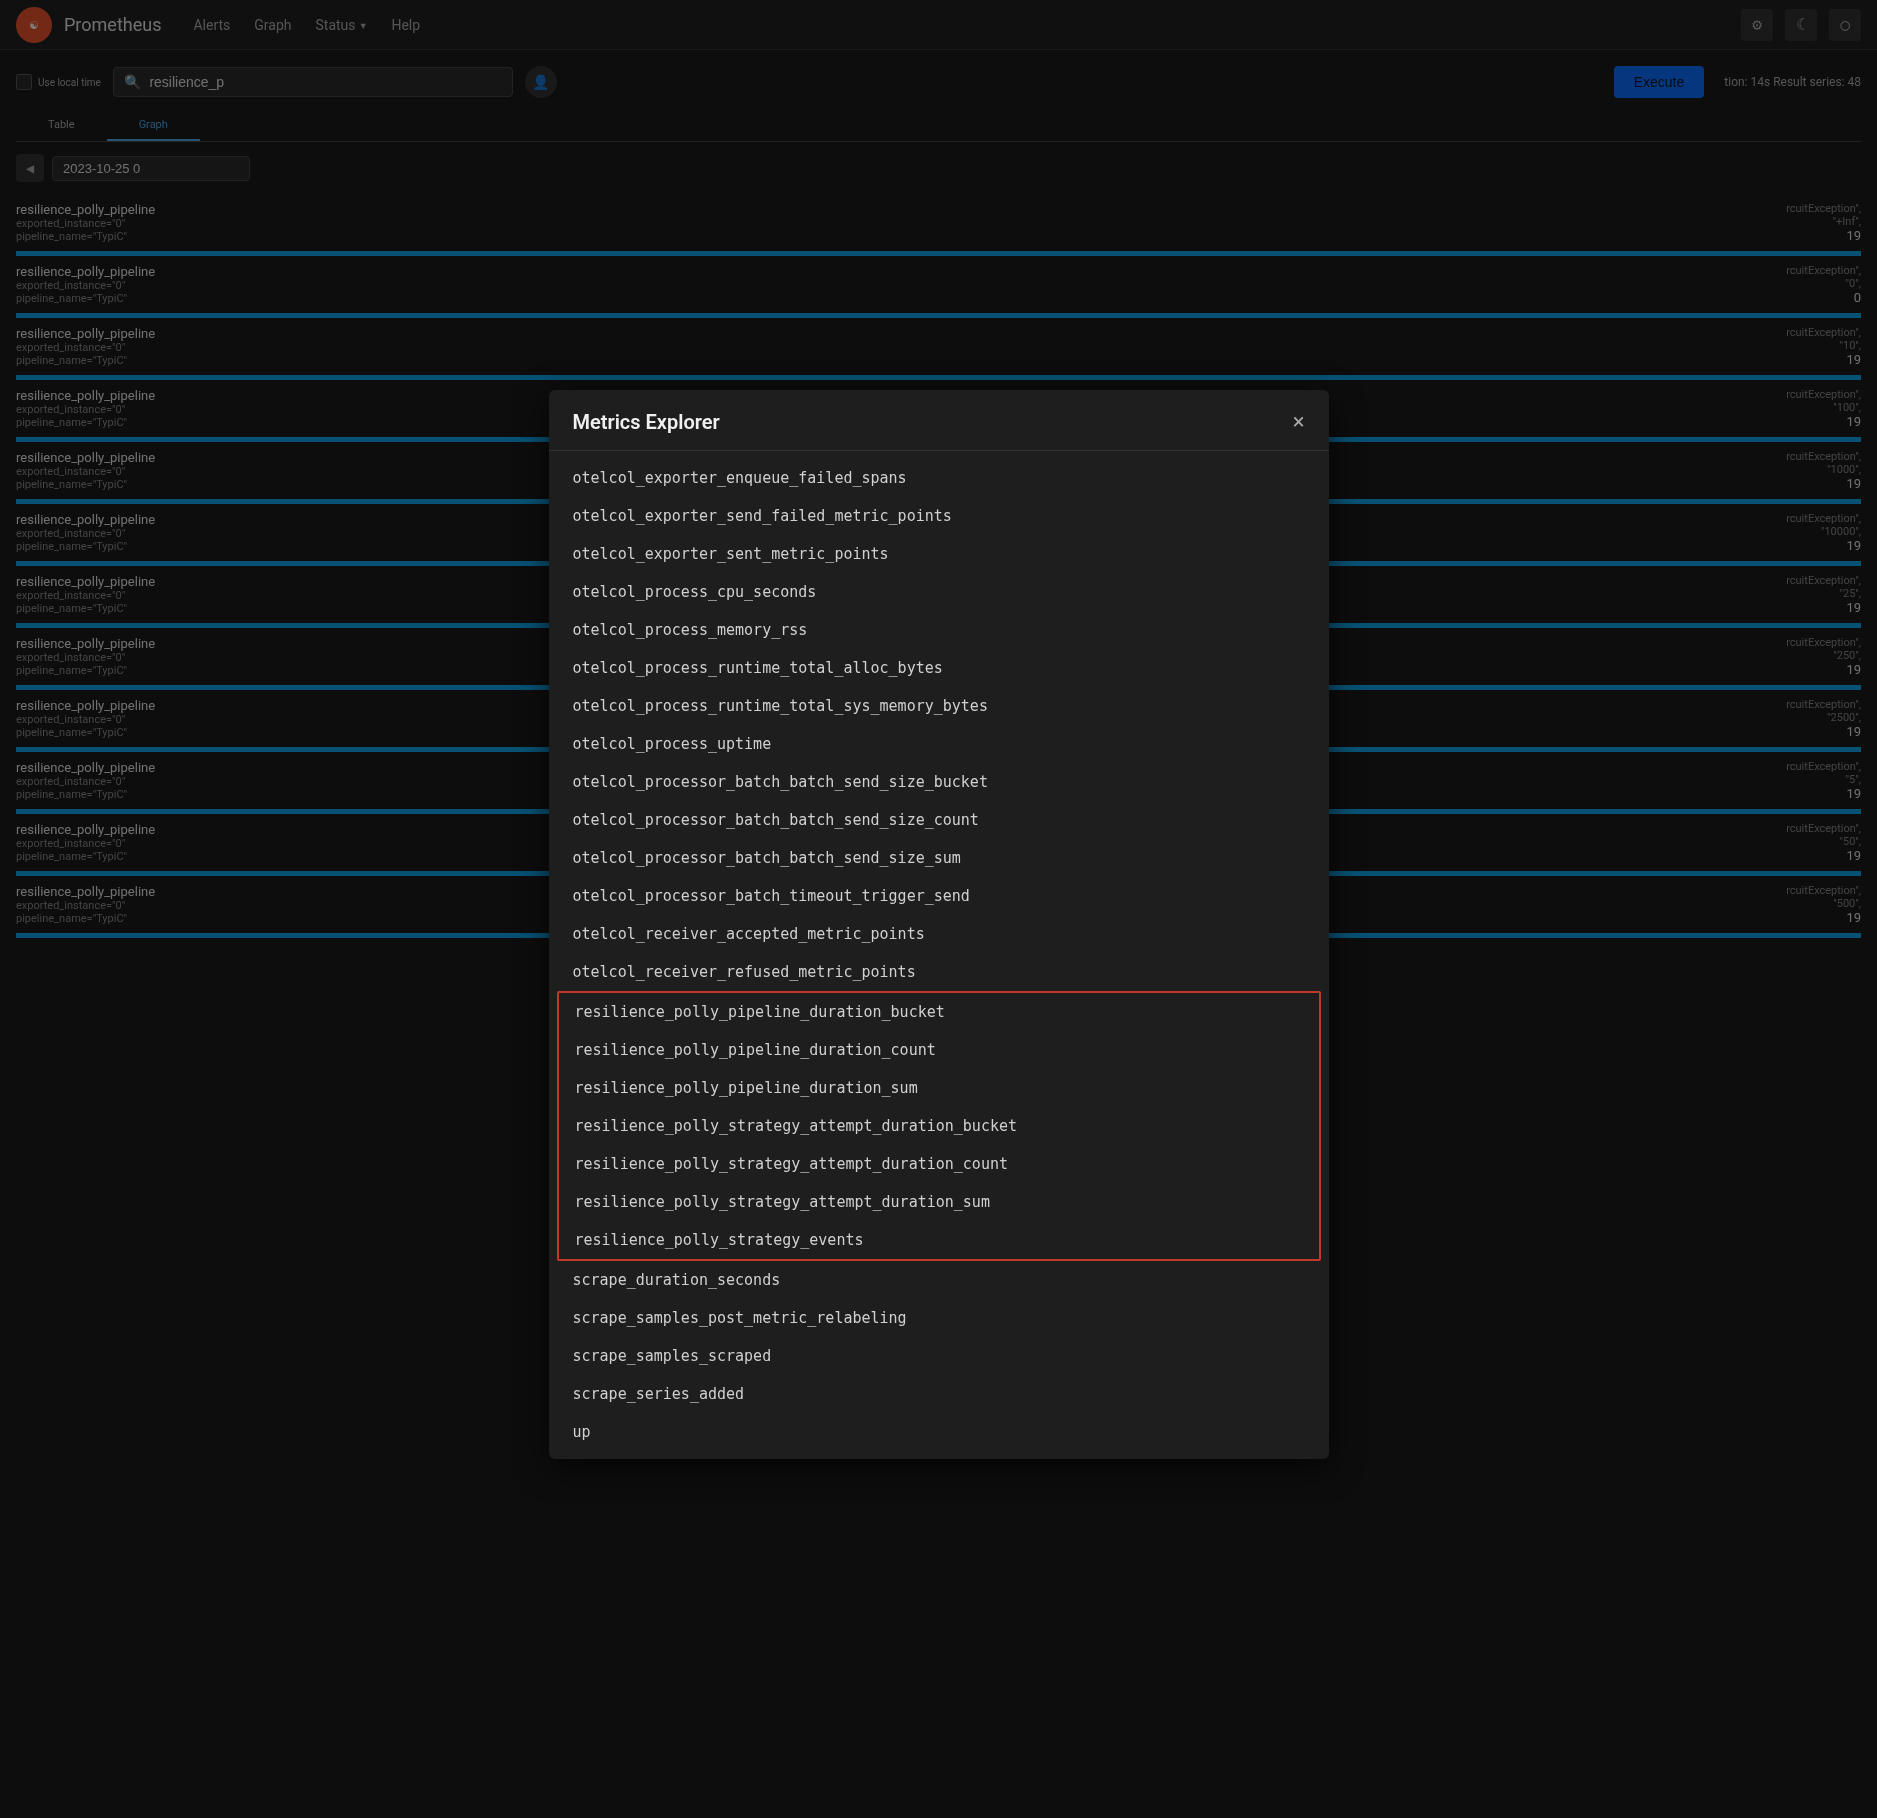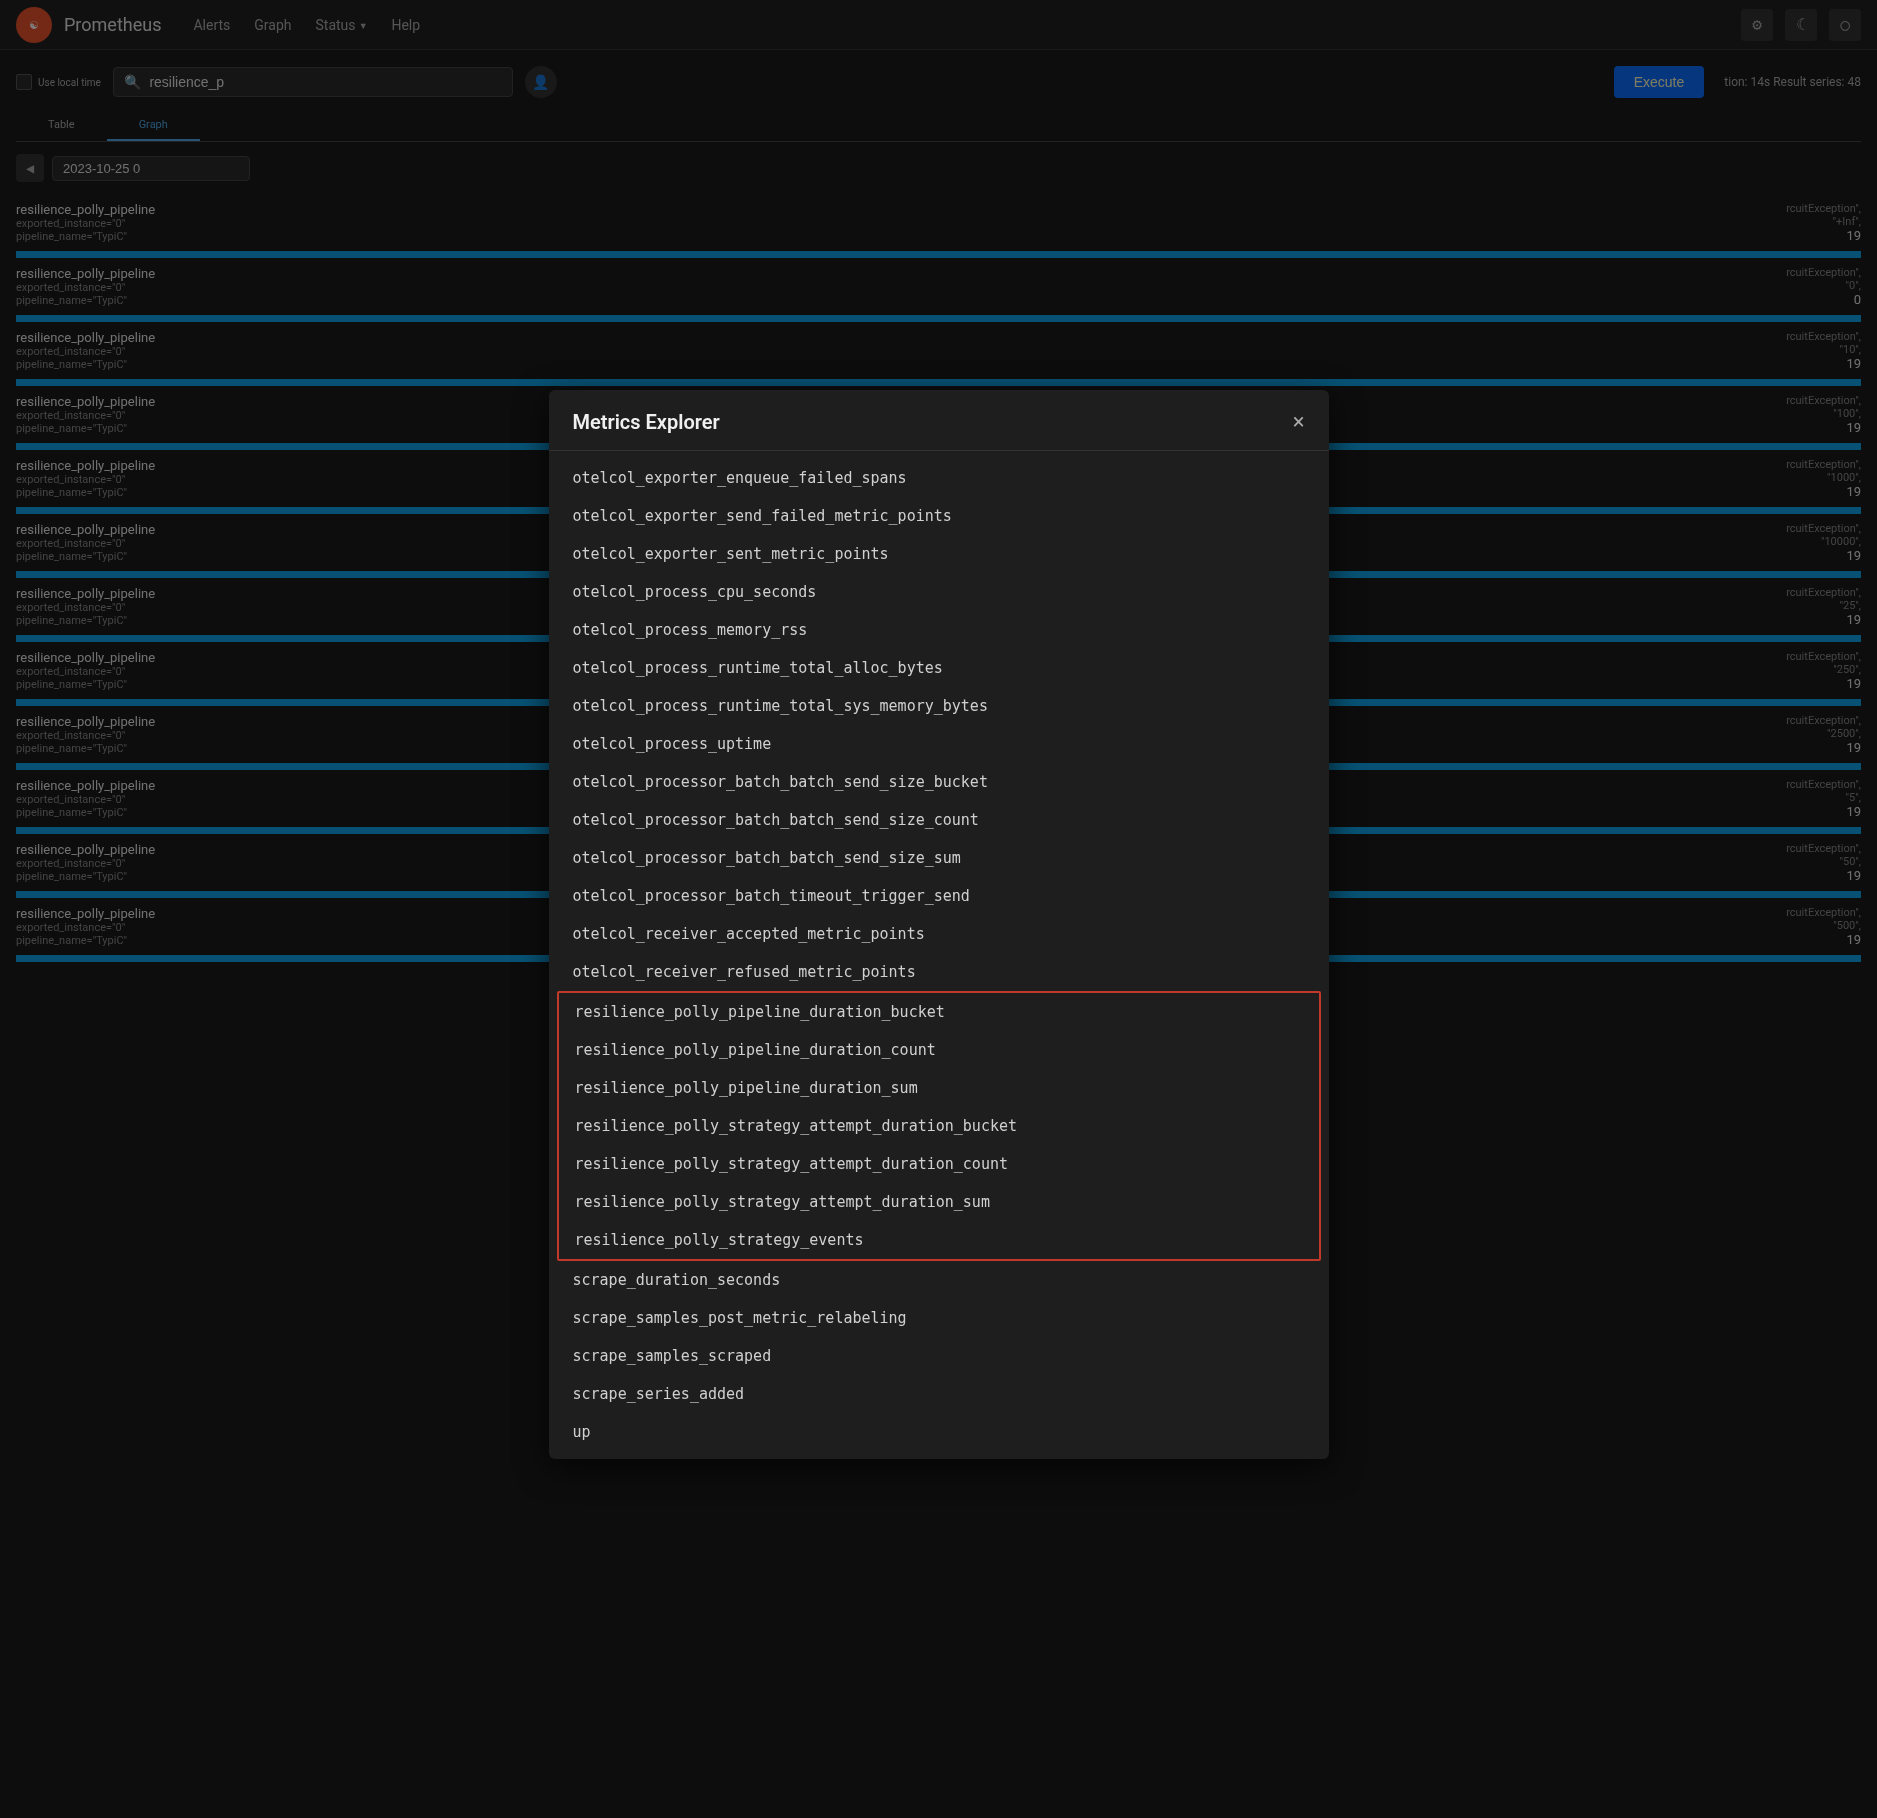--- a/index.html
+++ b/index.html
@@ -111,21 +111,21 @@
     .search-box input {
       background: transparent;
       border: none;
       outline: none;
       color: #e0e0e0;
       font-size: 14px;
       width: 100%;
     }
     .execute-btn {
       background: #0d6efd;
-      color: #fef9c3;
+      color: #0f172a;
       border: none;
       border-radius: 4px;
       padding: 8px 20px;
       font-size: 14px;
       cursor: pointer;
       margin-left: auto;
     }
     .person-icon {
       width: 32px;
       height: 32px;
@@ -187,21 +187,21 @@
     }
 
     
     .table-area {
       flex: 1;
       overflow-y: auto;
       position: relative;
     }
     .table-row-item {
       padding: 8px 0;
-      border-bottom: 7px solid #0ea5e9;
+      border-bottom: 5px solid #0ea5e9;
       display: flex;
       justify-content: space-between;
       align-items: flex-start;
     }
     .table-row-left {
       font-size: 12px;
       color: #ccc;
     }
     .table-row-left .metric-name { color: #e0e0e0; font-size: 13px; }
     .table-row-left .label { color: #888; font-size: 11px; }

